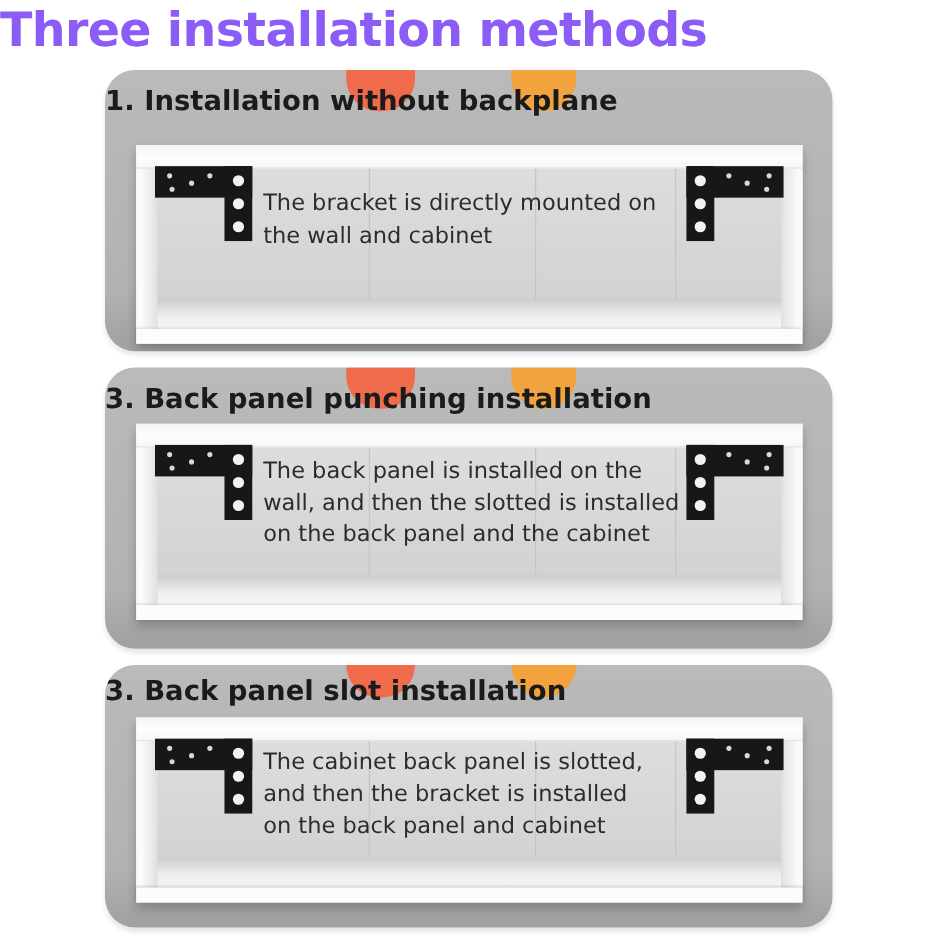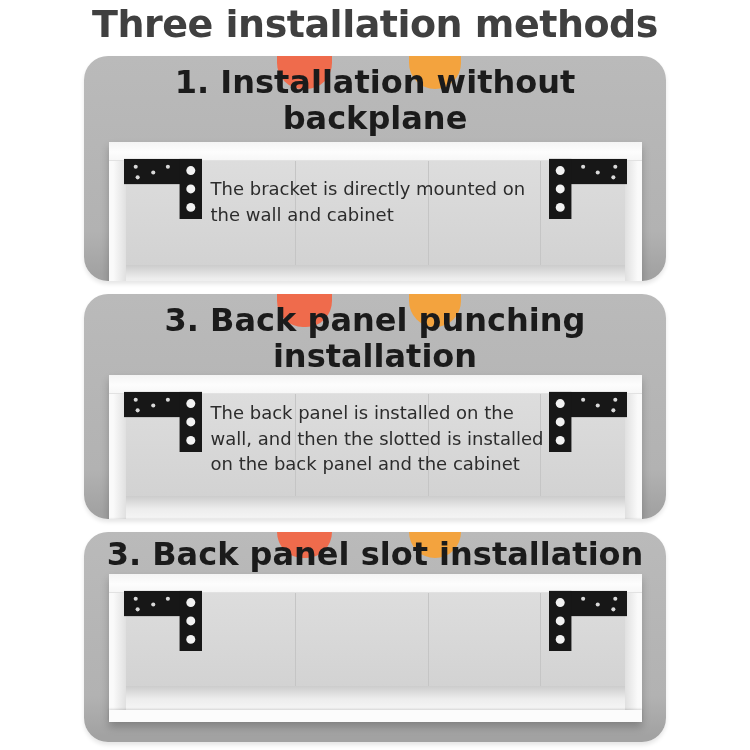--- a/index.html
+++ b/index.html
@@ -2,46 +2,46 @@
 <html><head>
 <meta charset="utf-8">
 <style>
   html,body{margin:0;padding:0;}
   body{
     width:750px;height:750px;overflow:hidden;background:#ffffff;
     font-family:"DejaVu Sans","Liberation Sans",sans-serif;
     -webkit-font-smoothing:antialiased;
   }
   .page-title{
-    margin:2px 0 10px;text-align:center;
-    font-size:38px;font-weight:800;letter-spacing:-0.5px;color:#404040;
+    margin:2px 0 10px;text-align:left;
+    font-size:38px;font-weight:800;letter-spacing:-0.5px;color:#8b5cf6;
   }
   
   .panel{
     position:relative;width:582px;margin:0 auto 13px;
     border-radius:24px;overflow:hidden;
     background:linear-gradient(180deg,#bababa 0%,#b2b2b2 78%,#a2a2a2 97%);
     box-shadow:0 3px 4px rgba(0,0,0,0.10);
   }
   .panel-1,.panel-2{height:225px;}
   .panel-3{height:210px;}
   .method-heading{
     position:relative;z-index:2;margin:8px 0 0;line-height:36px;
-    text-align:center;font-size:32px;font-weight:700;color:#1b1b1b;
+    font-size:22px;font-weight:700;color:#1b1b1b;
   }
   .panel-3 .method-heading{margin-top:4px;}
   
   .blob{position:absolute;top:0;z-index:1;}
   .blob-red{left:193px;width:55px;background:#ef6b4c;}
   .blob-orange{left:325px;width:52px;background:#f3a33e;}
   .panel-1 .blob,.panel-2 .blob{height:33px;border-radius:0 0 26px 26px;}
   .panel-3 .blob{height:26px;border-radius:0 0 27px 27px;}
   
   .photo{
-    position:relative;width:533px;margin:6px auto 0;background:#fbfbfb;
+    position:relative;width:533px;margin:16px auto 0;background:#fbfbfb;
     box-shadow:0 5px 8px rgba(0,0,0,0.22);z-index:2;
   }
   .panel-1 .photo{height:159px;}
   .panel-2 .photo{height:157px;margin-top:1px;}
   .panel-3 .photo{height:148px;margin-top:2px;}
   .band-top{
     position:absolute;top:0;left:0;right:0;height:18px;
     background:linear-gradient(180deg,#f4f4f4,#fdfdfd 55%,#f7f7f7);
     border-bottom:1px solid #e2e2e2;
   }
@@ -164,14 +164,17 @@
       <i class="seam seam-3"></i>
       <div class="floor"></div>
     </div>
     <div class="board-bottom"></div>
     <svg class="bracket bracket-left" viewBox="0 0 80 64" preserveAspectRatio="none">
         <use href="#bracket-shape"></use>
       </svg>
     <svg class="bracket bracket-right" viewBox="0 0 80 64" preserveAspectRatio="none">
         <use href="#bracket-shape"></use>
       </svg>
+    <p class="method-description">The cabinet back panel is slotted,
+and then the bracket is installed
+on the back panel and cabinet</p>
   </div>
 </section>
 
 </body></html>

